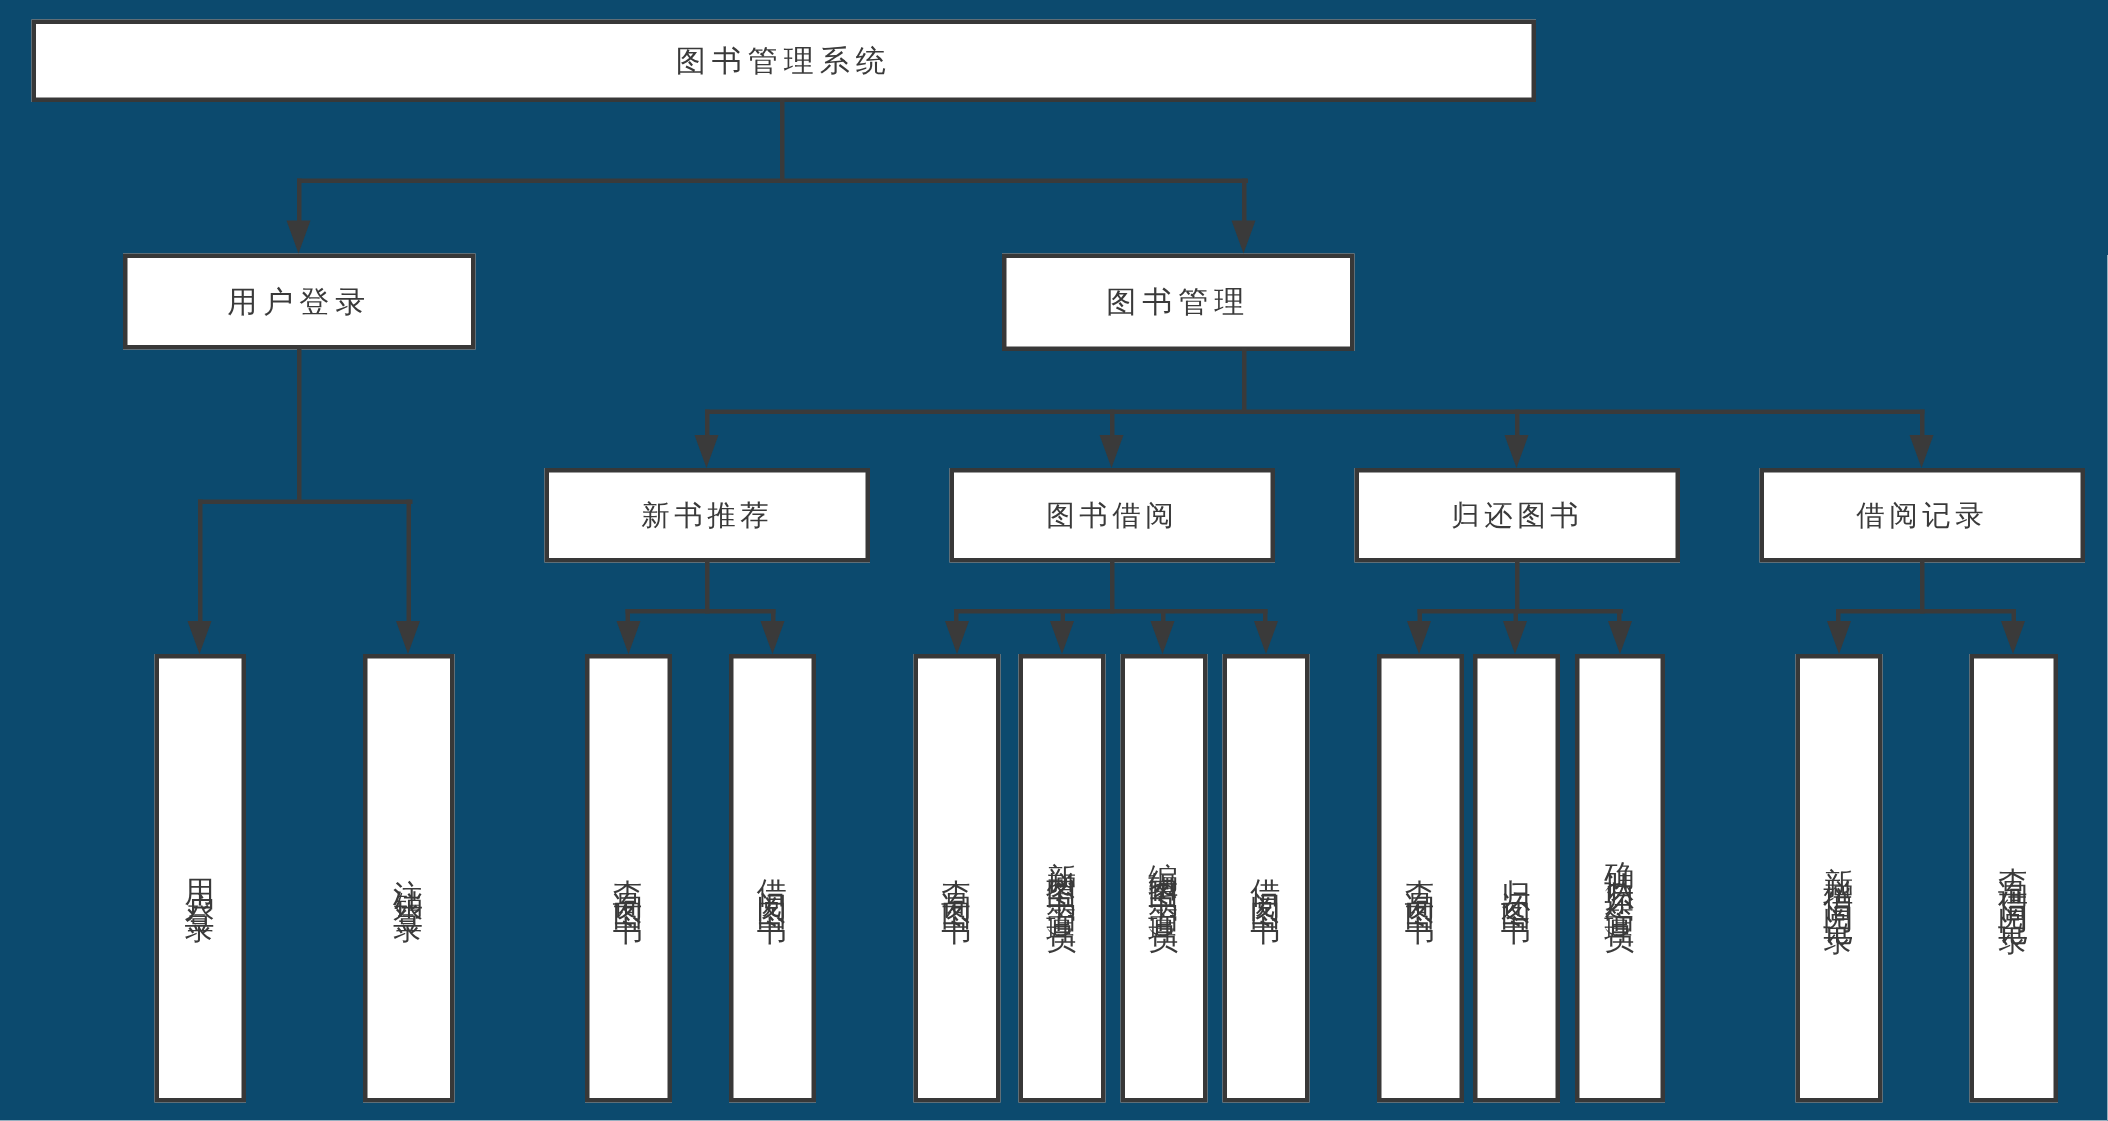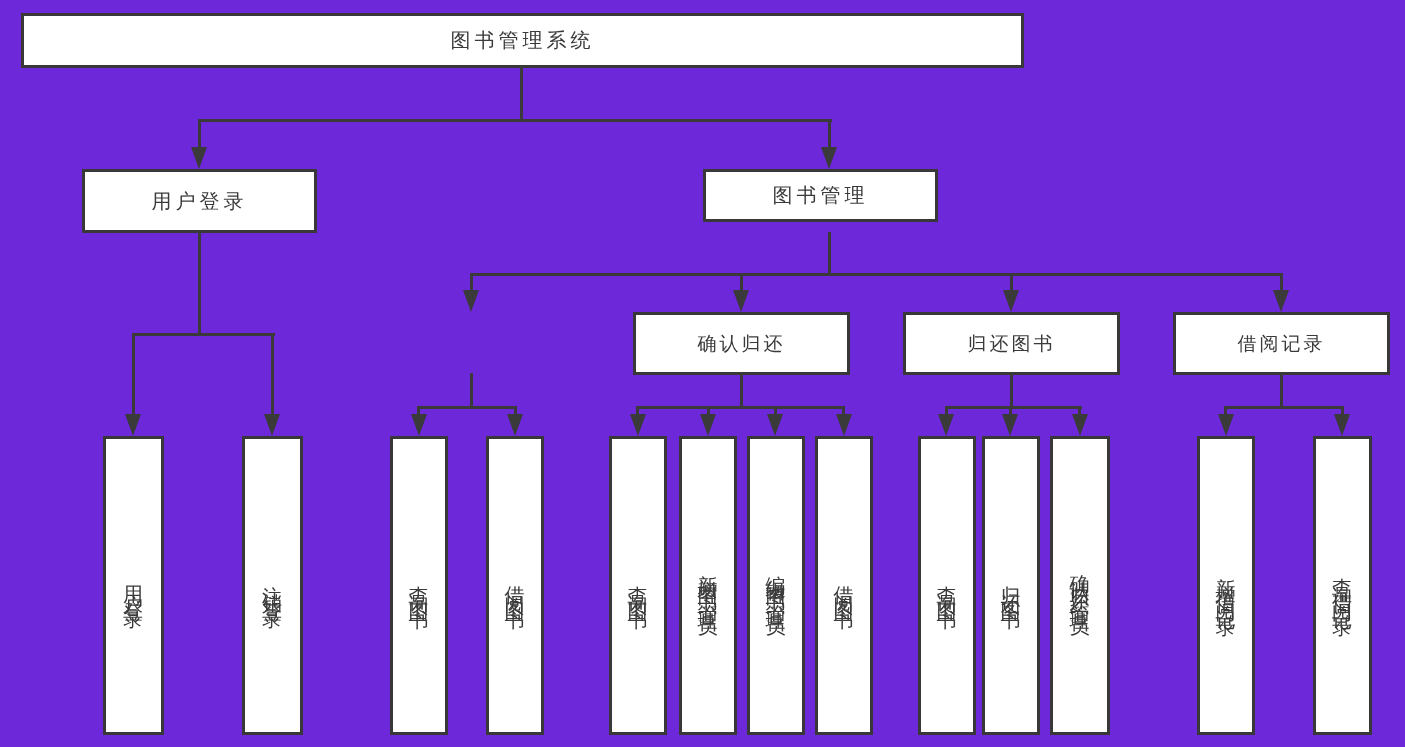--- a/index.html
+++ b/index.html
@@ -1,17 +1,17 @@
 <!DOCTYPE html>
 <html><head>
 <meta charset="utf-8">
 <style>
   html,body { margin:0; padding:0; background:#ffffff; }
   .canvas {
-    position:relative; width:1405px; height:747px; background:#6d28d9;
+    position:relative; width:1405px; height:747px; background:#0c4a6e;
     font-family:"DejaVu Sans", sans-serif; color:#3a3a3a; overflow:hidden;
   }
   .box {
     position:absolute; background:#ffffff; border:3px solid #383838;
     box-sizing:border-box; display:flex; align-items:center; justify-content:center;
     text-align:center;
   }
   .hbox { font-size:20px; letter-spacing:4px; }
   .hbox.small { font-size:19px; letter-spacing:3px; }
   .vbox {
@@ -33,23 +33,24 @@
   }
 </style>
 </head>
 <body>
 
 <div class="canvas">
 
   <div class="box hbox" style="left:21px;top:13px;width:1003px;height:55px">图书管理系统</div>
 
   <div class="box hbox" style="left:82px;top:169px;width:235px;height:64px">用户登录</div>
-  <div class="box hbox" style="left:703px;top:169px;width:235px;height:53px">图书管理</div>
+  <div class="box hbox" style="left:668px;top:169px;width:235px;height:65px">图书管理</div>
 
-  <div class="box hbox small" style="left:633px;top:312px;width:217px;height:63px">确认归还</div>
+  <div class="box hbox small" style="left:363px;top:312px;width:217px;height:63px">新书推荐</div>
+  <div class="box hbox small" style="left:633px;top:312px;width:217px;height:63px">图书借阅</div>
   <div class="box hbox small" style="left:903px;top:312px;width:217px;height:63px">归还图书</div>
   <div class="box hbox small" style="left:1173px;top:312px;width:217px;height:63px">借阅记录</div>
 
   <div class="box vbox" style="left:103px;width:61px">用户登录</div>
   <div class="box vbox" style="left:242px;width:61px">注销登录</div>
 
   <div class="box vbox" style="left:390px;width:58px">查询图书</div>
   <div class="box vbox" style="left:486px;width:58px">借阅图书</div>
 
   <div class="box vbox" style="left:609px;width:58px">查询图书</div>

